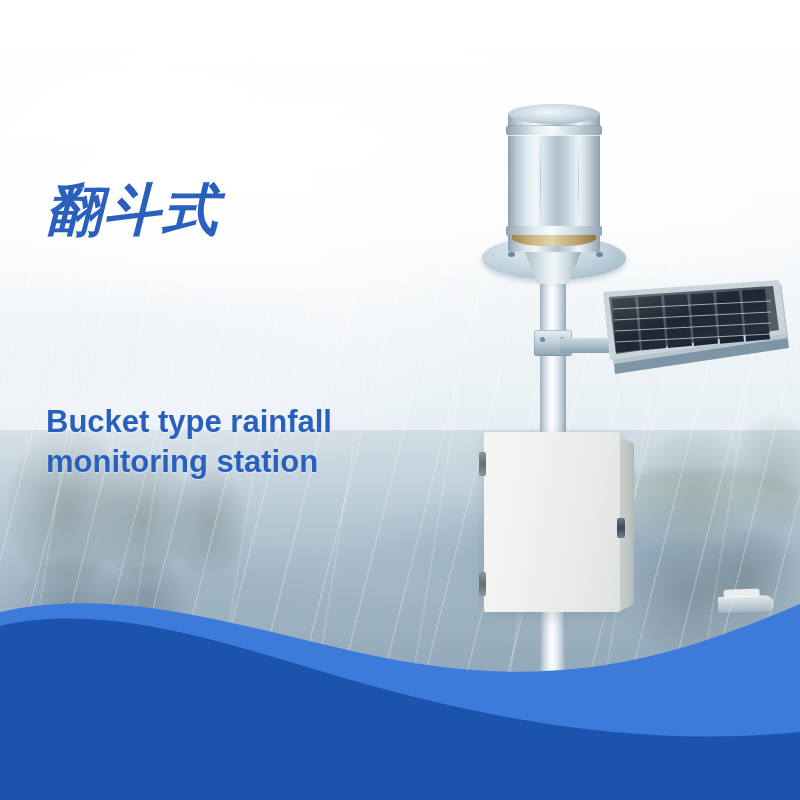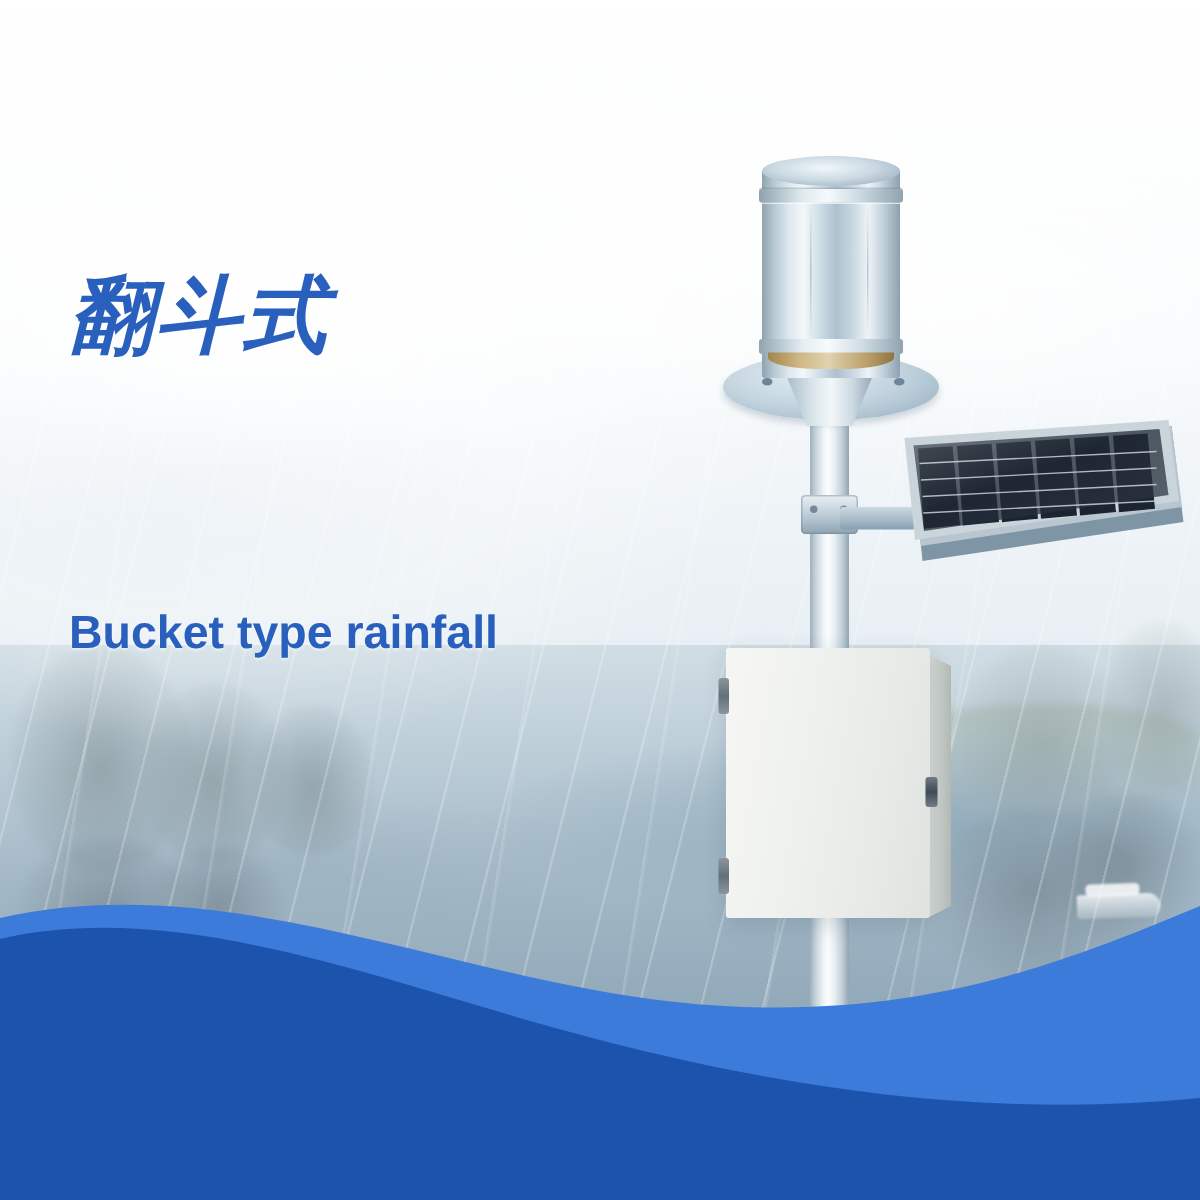--- a/index.html
+++ b/index.html
@@ -401,15 +401,16 @@
     </svg>
   </div>
 
 
   <div class="headline">
     <span class="ln">翻斗式</span>
   </div>
 
   <div class="subhead">
     <span class="ln">Bucket type rainfall</span>
+    <span class="ln">monitoring station</span>
   </div>
 
 </div>
 
 </body></html>

